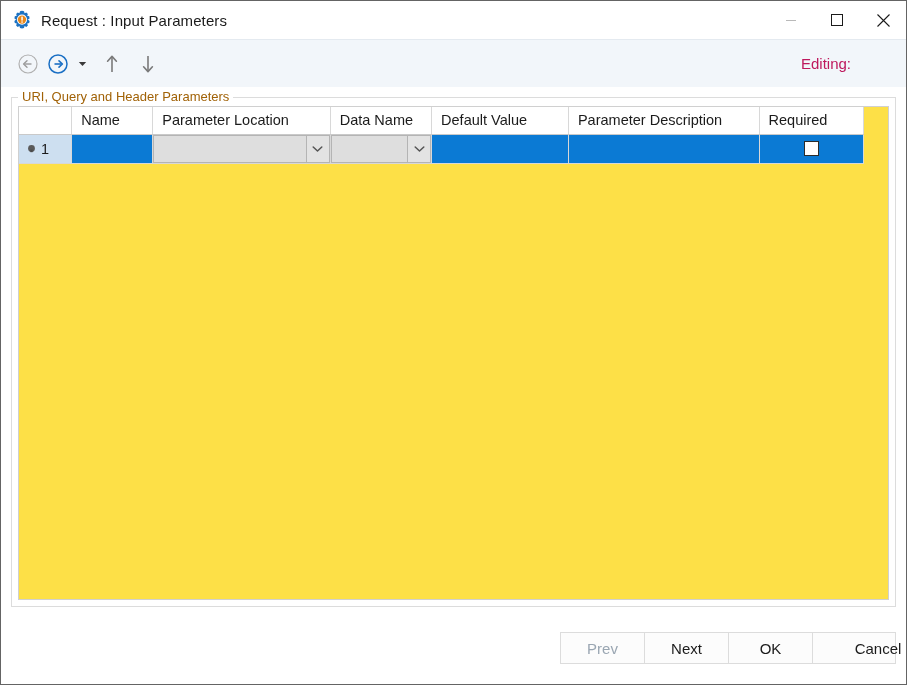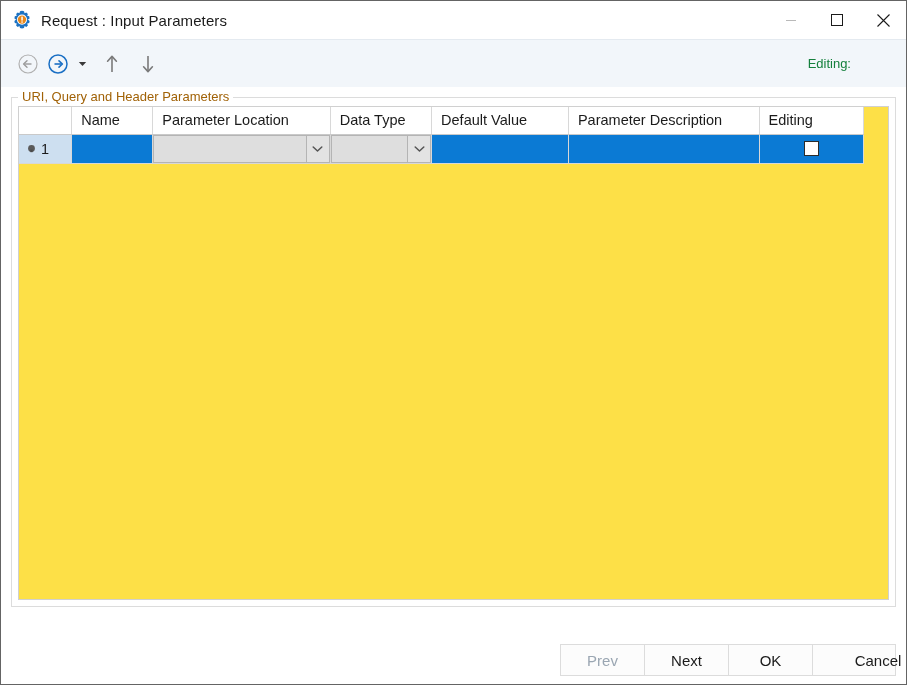--- a/index.html
+++ b/index.html
@@ -94,22 +94,22 @@
 
   #editing-group {
     position: absolute;
     right: 47px;
     top: 0;
     height: 47px;
     display: flex;
     align-items: center;
   }
   #editing-label {
-    font-size: 13px;
-    color: #15803d;
+    font-size: 15px;
+    color: #be185d;
     margin-right: 8px;
     white-space: nowrap;
   }
   #editing-combo {
     width: 190px;
     height: 25px;
     background: #e7edf3;
     border: 1px solid #c8d2dc;
     display: flex;
     align-items: center;
@@ -265,21 +265,21 @@
     height: 15px;
     background: #ffffff;
     border: 1px solid #2c2c2c;
     box-sizing: border-box;
   }
 
   
   #footer {
     position: absolute;
     right: 10px;
-    bottom: 8px;
+    bottom: 20px;
     display: flex;
     align-items: center;
   }
   .footer-btn {
     width: 84px;
     height: 32px;
     background: #fcfcfc;
     border: 1px solid #dcdcdc;
     border-right: none;
     display: flex;
@@ -385,24 +385,24 @@
             <col style="width:100px">
             <col style="width:135px">
             <col style="width:188px">
             <col style="width:103px">
           </colgroup>
           <thead>
             <tr>
               <th class="rowhdr-col"></th>
               <th>Name</th>
               <th>Parameter Location</th>
-              <th>Data Type</th>
+              <th>Data Name</th>
               <th>Default Value</th>
               <th>Parameter Description</th>
-              <th>Editing</th>
+              <th>Required</th>
             </tr>
           </thead>
           <tbody>
             <tr>
               <td class="rowheader">
                 <span class="rowheader-inner">
                   <svg class="row-marker" viewBox="0 0 9 9">
                     <circle cx="4.5" cy="4.5" r="3.4" fill="#5a5a5a"></circle>
                     <rect x="3.4" y="5.6" width="2.2" height="2.6" fill="#4a4a4a"></rect>
                   </svg>

